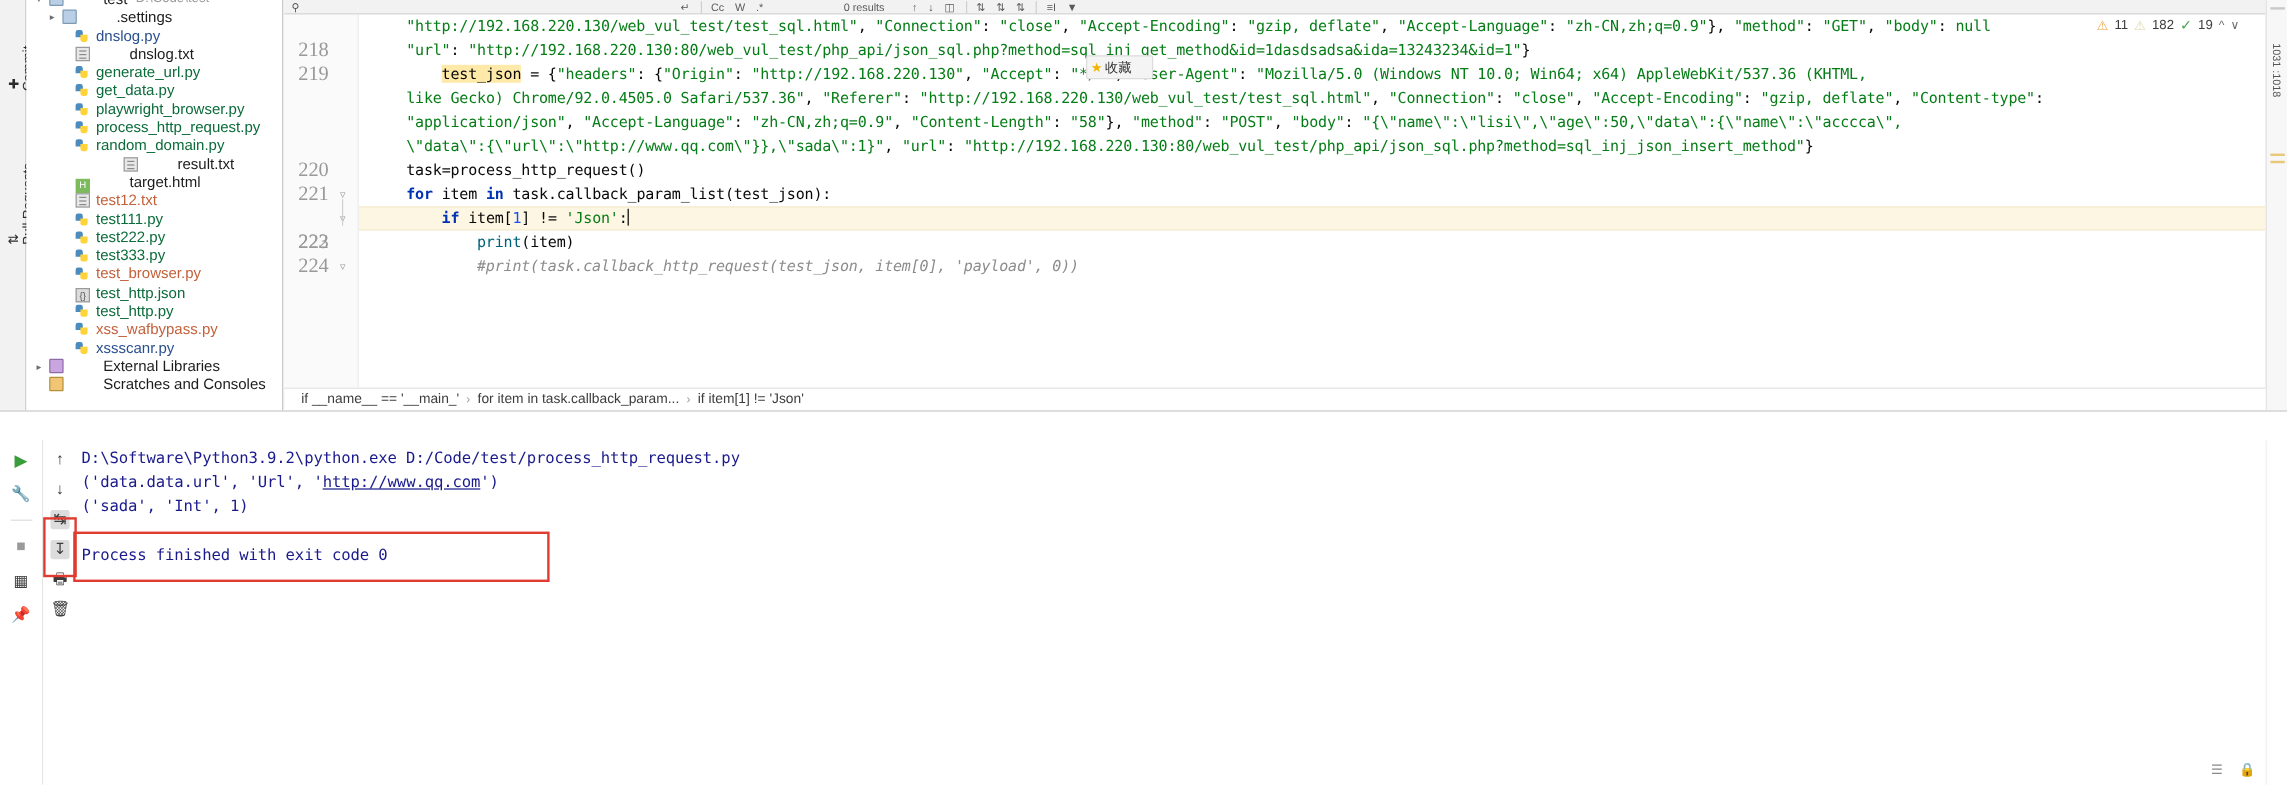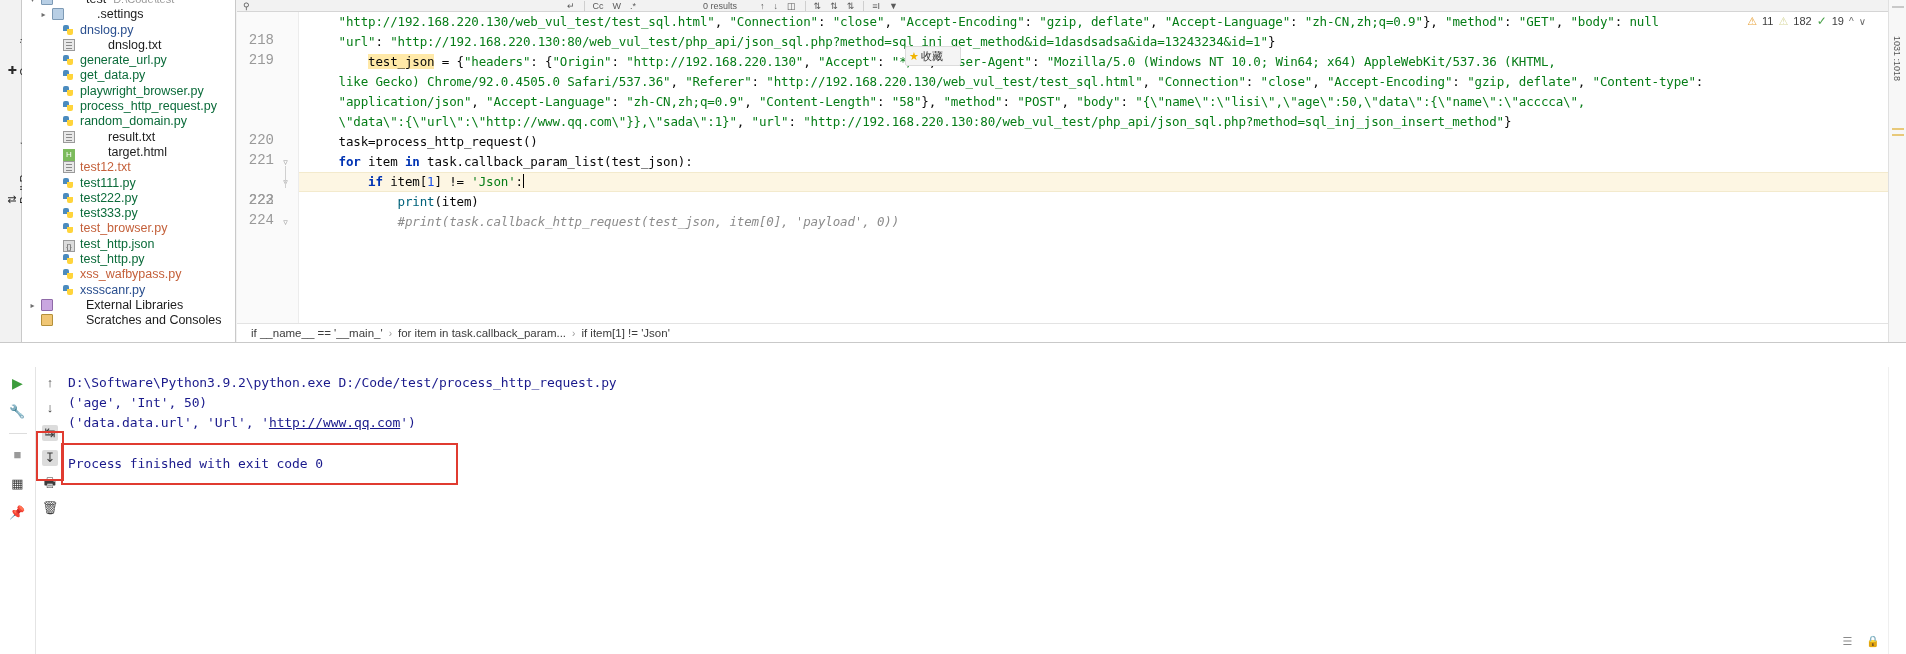--- a/index.html
+++ b/index.html
@@ -80,21 +80,21 @@
   .find-bar .fb-left { width: 330px; padding-left:6px; }
   .find-bar .fb-tools { display:flex; gap:9px; align-items:center; }
   .find-bar .fb-results { margin-left: 58px; margin-right: 14px; }
 
   .gutter {
     position: absolute; left: 0; top: 12px; width: 62px; bottom: 0;
     background: #fafafa; border-right: 1px solid #ececec;
   }
   .gutter-num {
     position:absolute; right: 24px; width: 34px; text-align: right;
-    font-family: Liberation Mono, monospace; font-size: 14px; color: #999999;
+    font-family: Liberation Serif, serif; font-size: 17px; color: #999999;
   }
   .fold {
     position:absolute; left: 44px; width: 9px; height: 9px;
     color:#9a9a9a; font-size:9px; line-height:9px; text-align:center;
   }
   .fold-line { position:absolute; left:48px; width:1px; background:#d0d0d0; }
 
   .code {
     position: absolute; left: 62px; top: 12px; right: 0; bottom: 0;
     font-family: "DejaVu Sans Mono", monospace; font-size: 12.5px;
@@ -279,21 +279,21 @@
         <div class="tree-row" style="padding-left: 26px;">
           <span class="arrow"></span>
           <span class="ficon"><span class="ic ic-py"></span></span>
           <span class="fname c-green">process_http_request.py</span>
         </div>
         <div class="tree-row" style="padding-left: 26px;">
           <span class="arrow"></span>
           <span class="ficon"><span class="ic ic-py"></span></span>
           <span class="fname c-green">random_domain.py</span>
         </div>
-        <div class="tree-row" style="padding-left: 26px;">
+        <div class="tree-row" style="padding-left: 26px; justify-content: center;">
           <span class="arrow"></span>
           <span class="ficon"><span class="ic ic-txt"></span></span>
           <span class="fname c-dark">result.txt</span>
         </div>
         <div class="tree-row" style="padding-left: 26px;">
           <span class="arrow"></span>
           <span class="ficon"><span class="ic ic-html">H</span></span>
           <span class="fname c-dark">target.html</span>
         </div>
         <div class="tree-row" style="padding-left: 26px;">
@@ -448,22 +448,22 @@
       <span class="tb-ico sel">↧</span>
       <span class="tb-ico">🖶</span>
       <span class="tb-ico">🗑</span>
     </div>
 
     <div class="hi-box2"></div>
 
     <div class="console">
       <div id="console-body">
           <div class="cline">D:\Software\Python3.9.2\python.exe D:/Code/test/process_http_request.py</div>
-          <div class="cline">('age', 'Int', 50)</div>
           <div class="cline">('data.data.url', 'Url', '<a href="#">http://www.qq.com</a>')</div>
+          <div class="cline">('sada', 'Int', 1)</div>
           <div class="cline"></div>
           <div class="cline">Process finished with exit code 0</div>
         </div>
     </div>
 
     <div class="hi-box"></div>
 
     <div class="console-rail"></div>
 
     <div class="bottom-right-ico">

